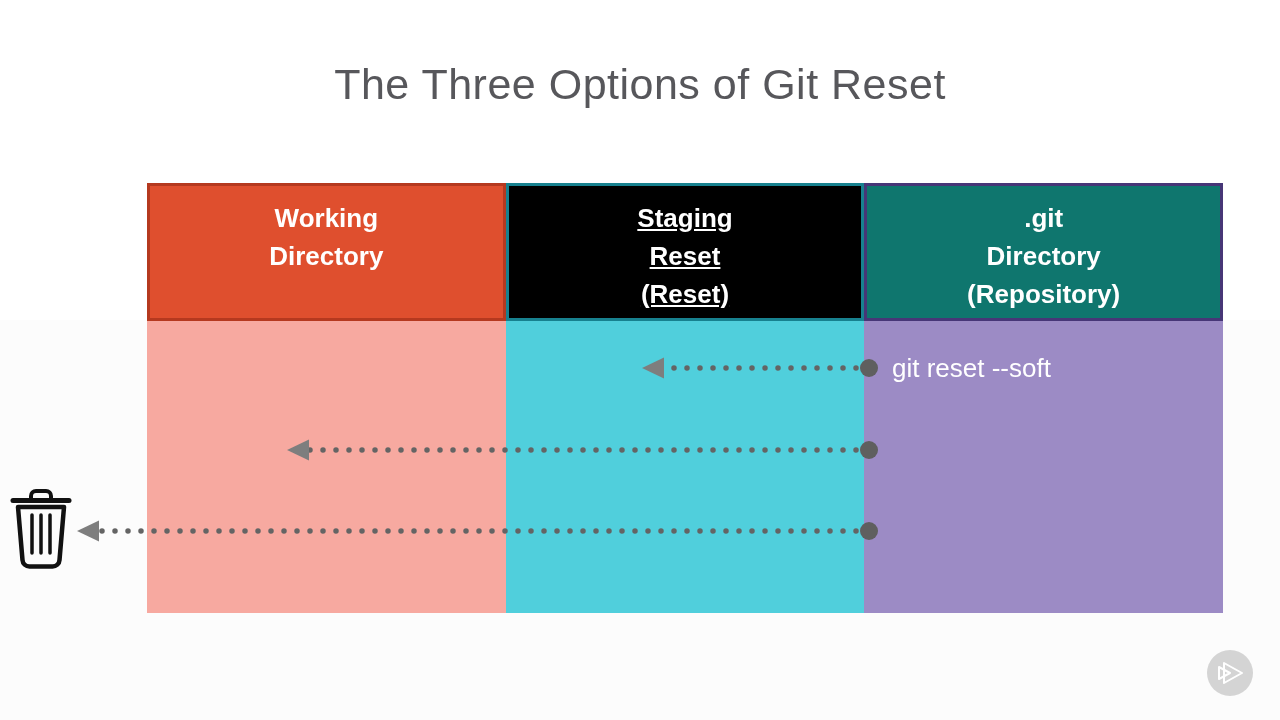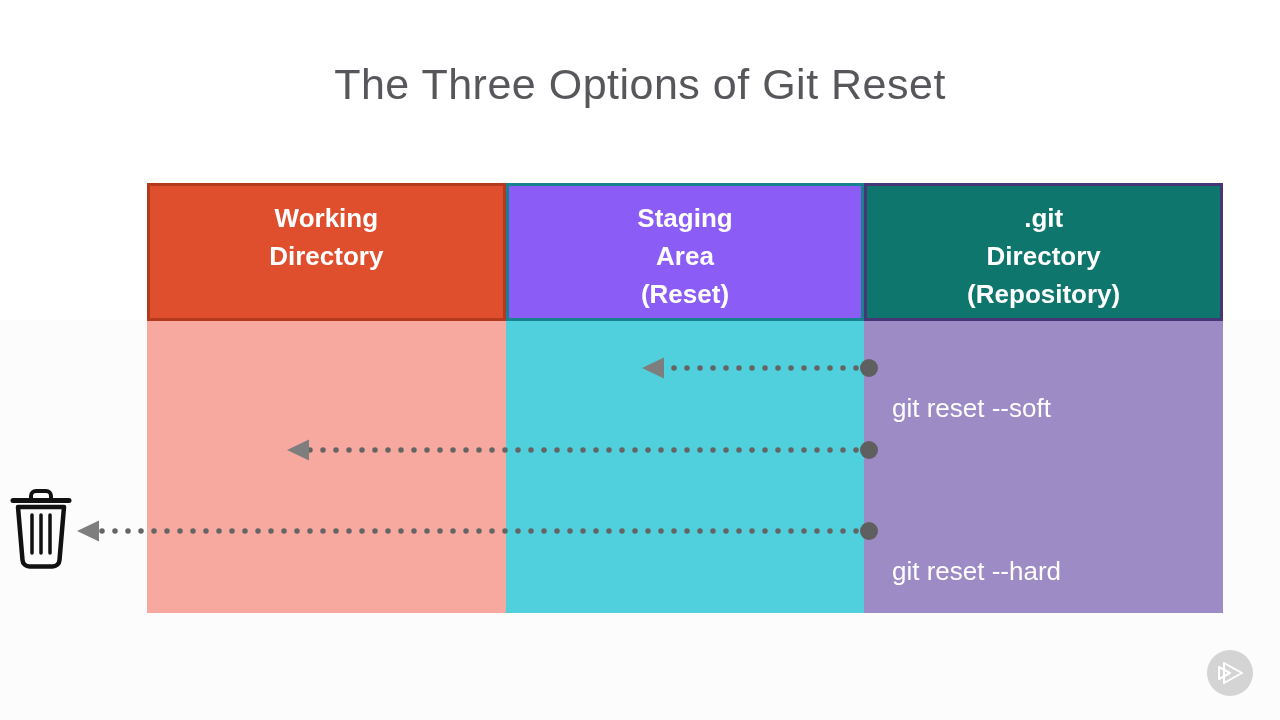--- a/index.html
+++ b/index.html
@@ -30,38 +30,37 @@
   .col { flex:1 1 0; display:flex; flex-direction:column; }
 
   .hdr {
     box-sizing:border-box; height:138px;
     border:3px solid; padding-top:13px;
     display:flex; flex-direction:column; align-items:center;
     color:#ffffff; font-size:26px; font-weight:bold;
     line-height:38px; text-align:center;
   }
   .hdr-working { background:#df4f2e; border-color:#b5391f; }
-  .hdr-staging { background:#8b5cf6; border-color:#17818f; }
+  .hdr-staging { background:#000000; border-color:#17818f;text-decoration:underline; }
   .hdr-git     { background:#0f766e; border-color:#473677; }
 
   .bod { height:292px; }
   .bod-working { background:#f7a9a0; }
   .bod-staging { background:#50cfdc; }
   .bod-git     { background:#9c8bc5; }
 
   .arrows-svg {
     position:absolute; left:0; top:0; width:1280px; height:720px;
     pointer-events:none;
   }
 
   .arrow-label {
     position:absolute; left:892px;
     color:#ffffff; font-size:26px; font-weight:500; line-height:30px;
     white-space:nowrap;
-    margin-top:40px;
   }
   .lbl-soft  { top:353px; }
   .lbl-mixed { top:435px; }
   .lbl-hard  { top:516px; }
 
   .trash {
     position:absolute; left:10px; top:487px; width:62px; height:84px;
   }
 
   .logo {
@@ -86,21 +85,21 @@
         <span>Working</span>
         <span>Directory</span>
         <span></span>
       </div>
       <div class="bod bod-working"></div>
     </div>
 
     <div class="col">
       <div class="hdr hdr-staging">
         <span>Staging</span>
-        <span>Area</span>
+        <span>Reset</span>
         <span>(Reset)</span>
       </div>
       <div class="bod bod-staging"></div>
     </div>
 
     <div class="col">
       <div class="hdr hdr-git">
         <span>.git</span>
         <span>Directory</span>
         <span>(Repository)</span>
@@ -125,21 +124,20 @@
     </g>
 
     <g>
       <line x1="856" y1="531" x2="96" y2="531" stroke="#646464" stroke-width="5.5" stroke-linecap="round" stroke-dasharray="0 13"></line>
       <polygon points="77,531 99,520.5 99,541.5" fill="#7e7e7e"></polygon>
       <circle cx="869" cy="531" r="9" fill="#5f5f5f"></circle>
     </g>
   </svg>
 
   <div class="arrow-label lbl-soft">git reset --soft</div>
-  <div class="arrow-label lbl-hard">git reset --hard</div>
 
   <svg class="trash" viewBox="0 0 62 84" xmlns="http://www.w3.org/2000/svg" fill="none" stroke="#111111" stroke-linejoin="round">
     <path d="M21,12 v-3 a5,5 0 0 1 5,-5 h10 a5,5 0 0 1 5,5 v3" stroke-width="4"></path>
     <path d="M3,13.5 H59" stroke-width="5" stroke-linecap="round"></path>
     <path d="M8,20 L12.5,73 a7,7 0 0 0 7,6.5 h23 a7,7 0 0 0 7,-6.5 L54,20 Z" stroke-width="4.5"></path>
     <path d="M22,28 V66 M31,28 V66 M40,28 V66" stroke-width="3.5" stroke-linecap="round"></path>
   </svg>
 
   <div class="logo">
     <svg width="46" height="46" viewBox="0 0 46 46" xmlns="http://www.w3.org/2000/svg" fill="none" stroke="#ffffff" stroke-width="2" stroke-linejoin="round">

